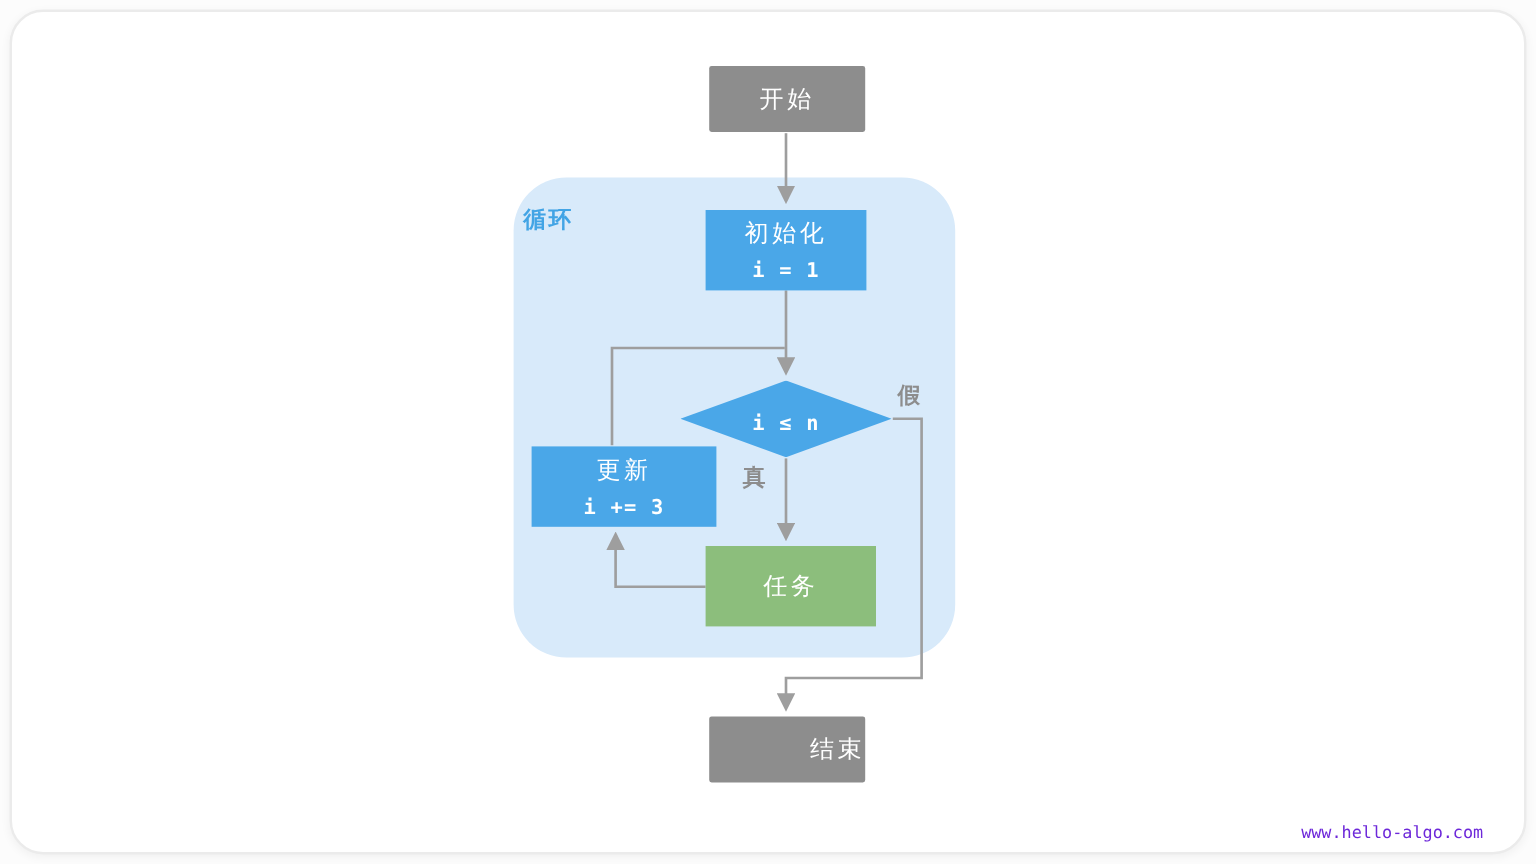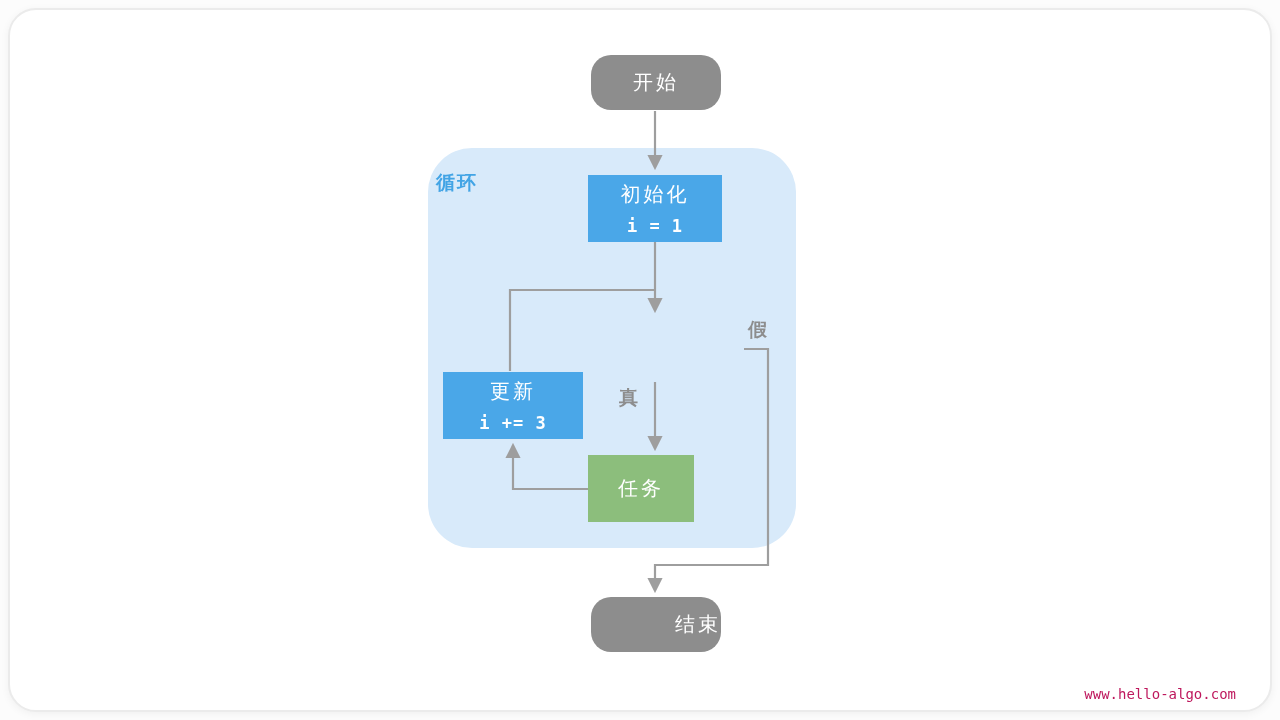--- a/index.html
+++ b/index.html
@@ -11,38 +11,38 @@
     box-shadow:0 2px 8px rgba(0,0,0,0.05);
   }
   .loop-box { position:absolute; left:428px; top:148px; width:368px; height:400px;
     background:var(--loop-bg,#d8eafa); border-radius:44px; }
   .loop-label { position:absolute; left:436px; top:170px; color:var(--loop-label,#42a4e5);
     font-weight:bold; font-size:19px; letter-spacing:2px; }
   .node { position:absolute; display:flex; flex-direction:column; align-items:center;
     justify-content:center; color:#ffffff; text-align:center; }
   .node .zh { font-size:20px; letter-spacing:3px; }
   .node .code { font-family:"DejaVu Sans Mono", monospace; font-size:17px; font-weight:bold; margin-top:8px; letter-spacing:1px;text-align:center; }
-  .terminal { background:var(--gray-node,#8d8d8d); border-radius:20px; }
+  .terminal { background:var(--gray-node,#8d8d8d); border-radius:2px; }
   .process  { background:var(--blue-node,#4aa7e8); }
   .green    { background:var(--green-node,#8cbe7c); }
   .diamond  { background:var(--blue-node,#4aa7e8);
     clip-path:polygon(50% 0, 100% 50%, 50% 100%, 0 50%); }
   .node-start  { left:591px; top:55px;  width:130px; height:55px; }
   .node-init   { left:588px; top:175px; width:134px; height:67px; }
   .node-cond   { left:567px; top:317px; width:176px; height:64px; }
-  .node-update { left:443px; top:372px; width:140px; height:67px; }
-  .node-task   { left:588px; top:455px; width:106px; height:67px; }
+  .node-update { left:443px; top:372px; width:154px; height:67px; }
+  .node-task   { left:588px; top:455px; width:142px; height:67px; }
   .node-end    { left:591px; top:597px; width:130px; height:55px;align-items:flex-end; }
   .branch-label { position:absolute; color:var(--branch-label,#8d8d8d); font-weight:bold; font-size:19px; }
   .label-false { left:748px; top:317px; }
   .label-true  { left:619px; top:385px; }
   .arrows { position:absolute; left:0; top:0; width:1280px; height:720px; pointer-events:none; }
   .arrows path.line { stroke:var(--arrow,#9e9e9e); stroke-width:2.2; fill:none; }
   .arrows .head { fill:var(--arrow,#9e9e9e); }
-  .watermark { position:absolute; right:44px; bottom:18px; color:#be185d;
+  .watermark { position:absolute; right:44px; bottom:18px; color:#6d28d9;
     font-family:"DejaVu Sans Mono", monospace; font-size:14px; }
 </style>
 </head>
 <body>
 
 <div class="canvas">
   <div class="card"></div>
 
   <div class="loop-box"></div>
   <div class="loop-label">循环</div>
@@ -63,20 +63,23 @@
 
   <div class="node terminal node-start">
     <span class="zh">开始</span>
   </div>
 
   <div class="node process node-init">
     <span class="zh">初始化</span>
     <span class="code">i = 1</span>
   </div>
 
+  <div class="node diamond node-cond">
+    <span class="code">i ≤ n</span>
+  </div>
 
   <div class="branch-label label-false">假</div>
   <div class="branch-label label-true">真</div>
 
   <div class="node process node-update">
     <span class="zh">更新</span>
     <span class="code">i += 3</span>
   </div>
 
   <div class="node green node-task">

